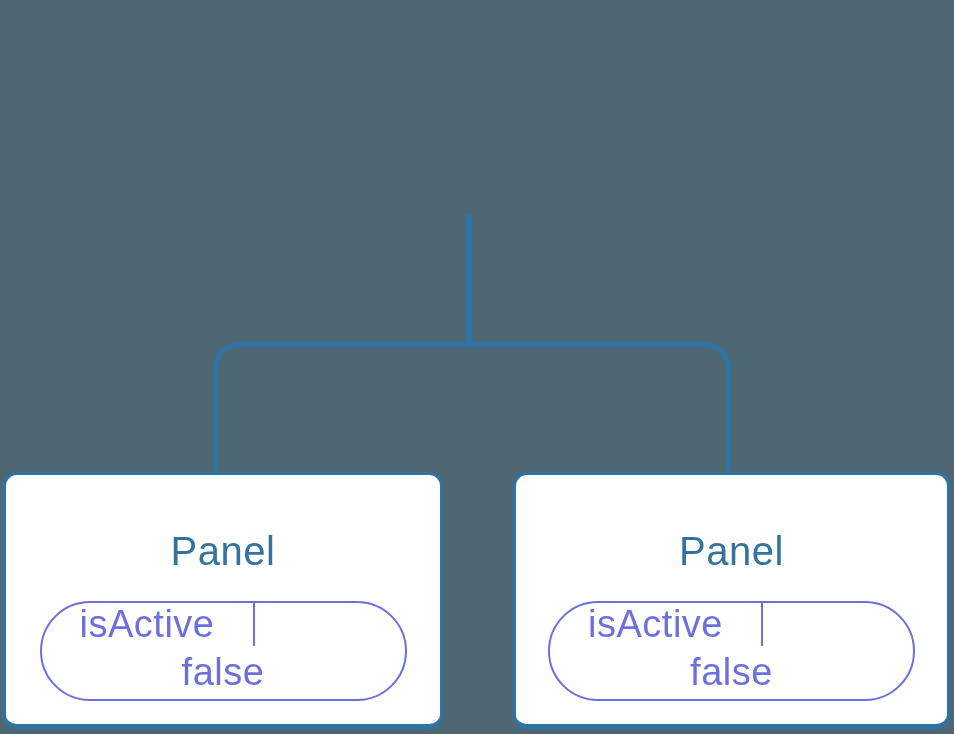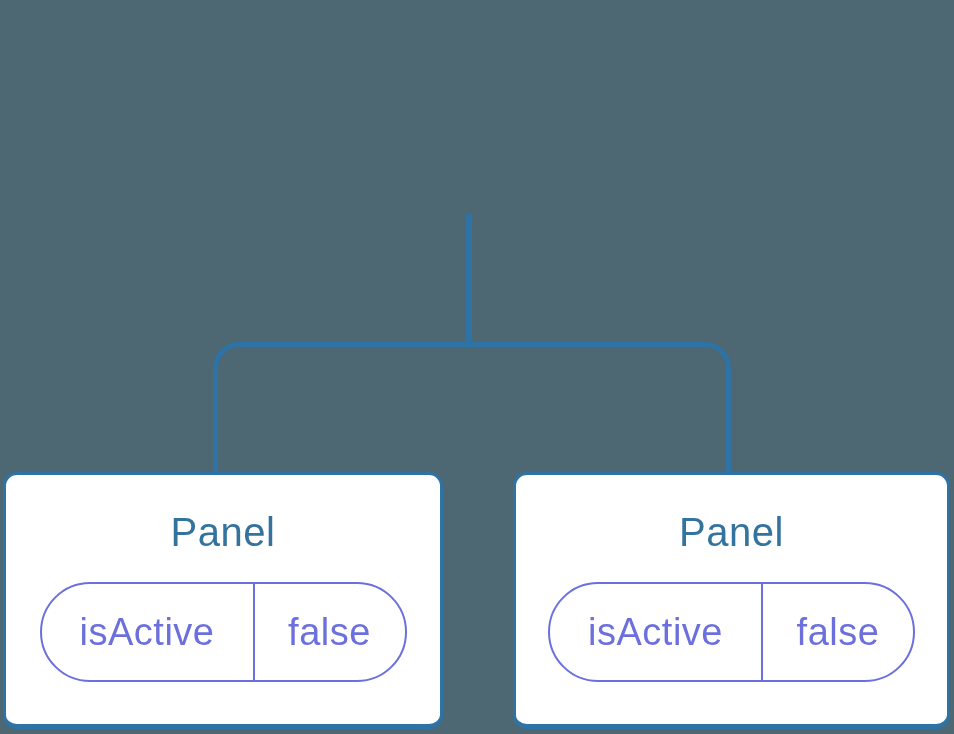--- a/index.html
+++ b/index.html
@@ -58,34 +58,35 @@
     left: 213px; top: 342px;
     width: 518px; height: 130px;
     border: 5px solid var(--connector, #2d73a6);
     border-bottom: none;
     border-radius: 26px 26px 0 0;
   }
 
   .panel-node {
     top: 472px;
     height: 257px;
-    padding-top: 33px;
+    padding-top: 52px;
   }
   #panel-node-1 { left: 3px;   width: 440px; }
   #panel-node-2 { left: 513px; width: 437px; }
 
   .state-pill {
     margin-top: 26px;
     width: 367px; height: 100px;
     border: 2px solid var(--state-accent, #6c70dd);
     border-radius: 50px;
     display: flex;
     align-items: stretch;
     overflow: hidden;
     background: var(--node-background, #ffffff);
+    flex-direction: column;
   }
 
   .state-key, .state-value {
     display: flex;
     align-items: center;
     justify-content: center;
     color: var(--state-accent, #6c70dd);
     font-size: 38px;
     letter-spacing: 0.5px;
   }

